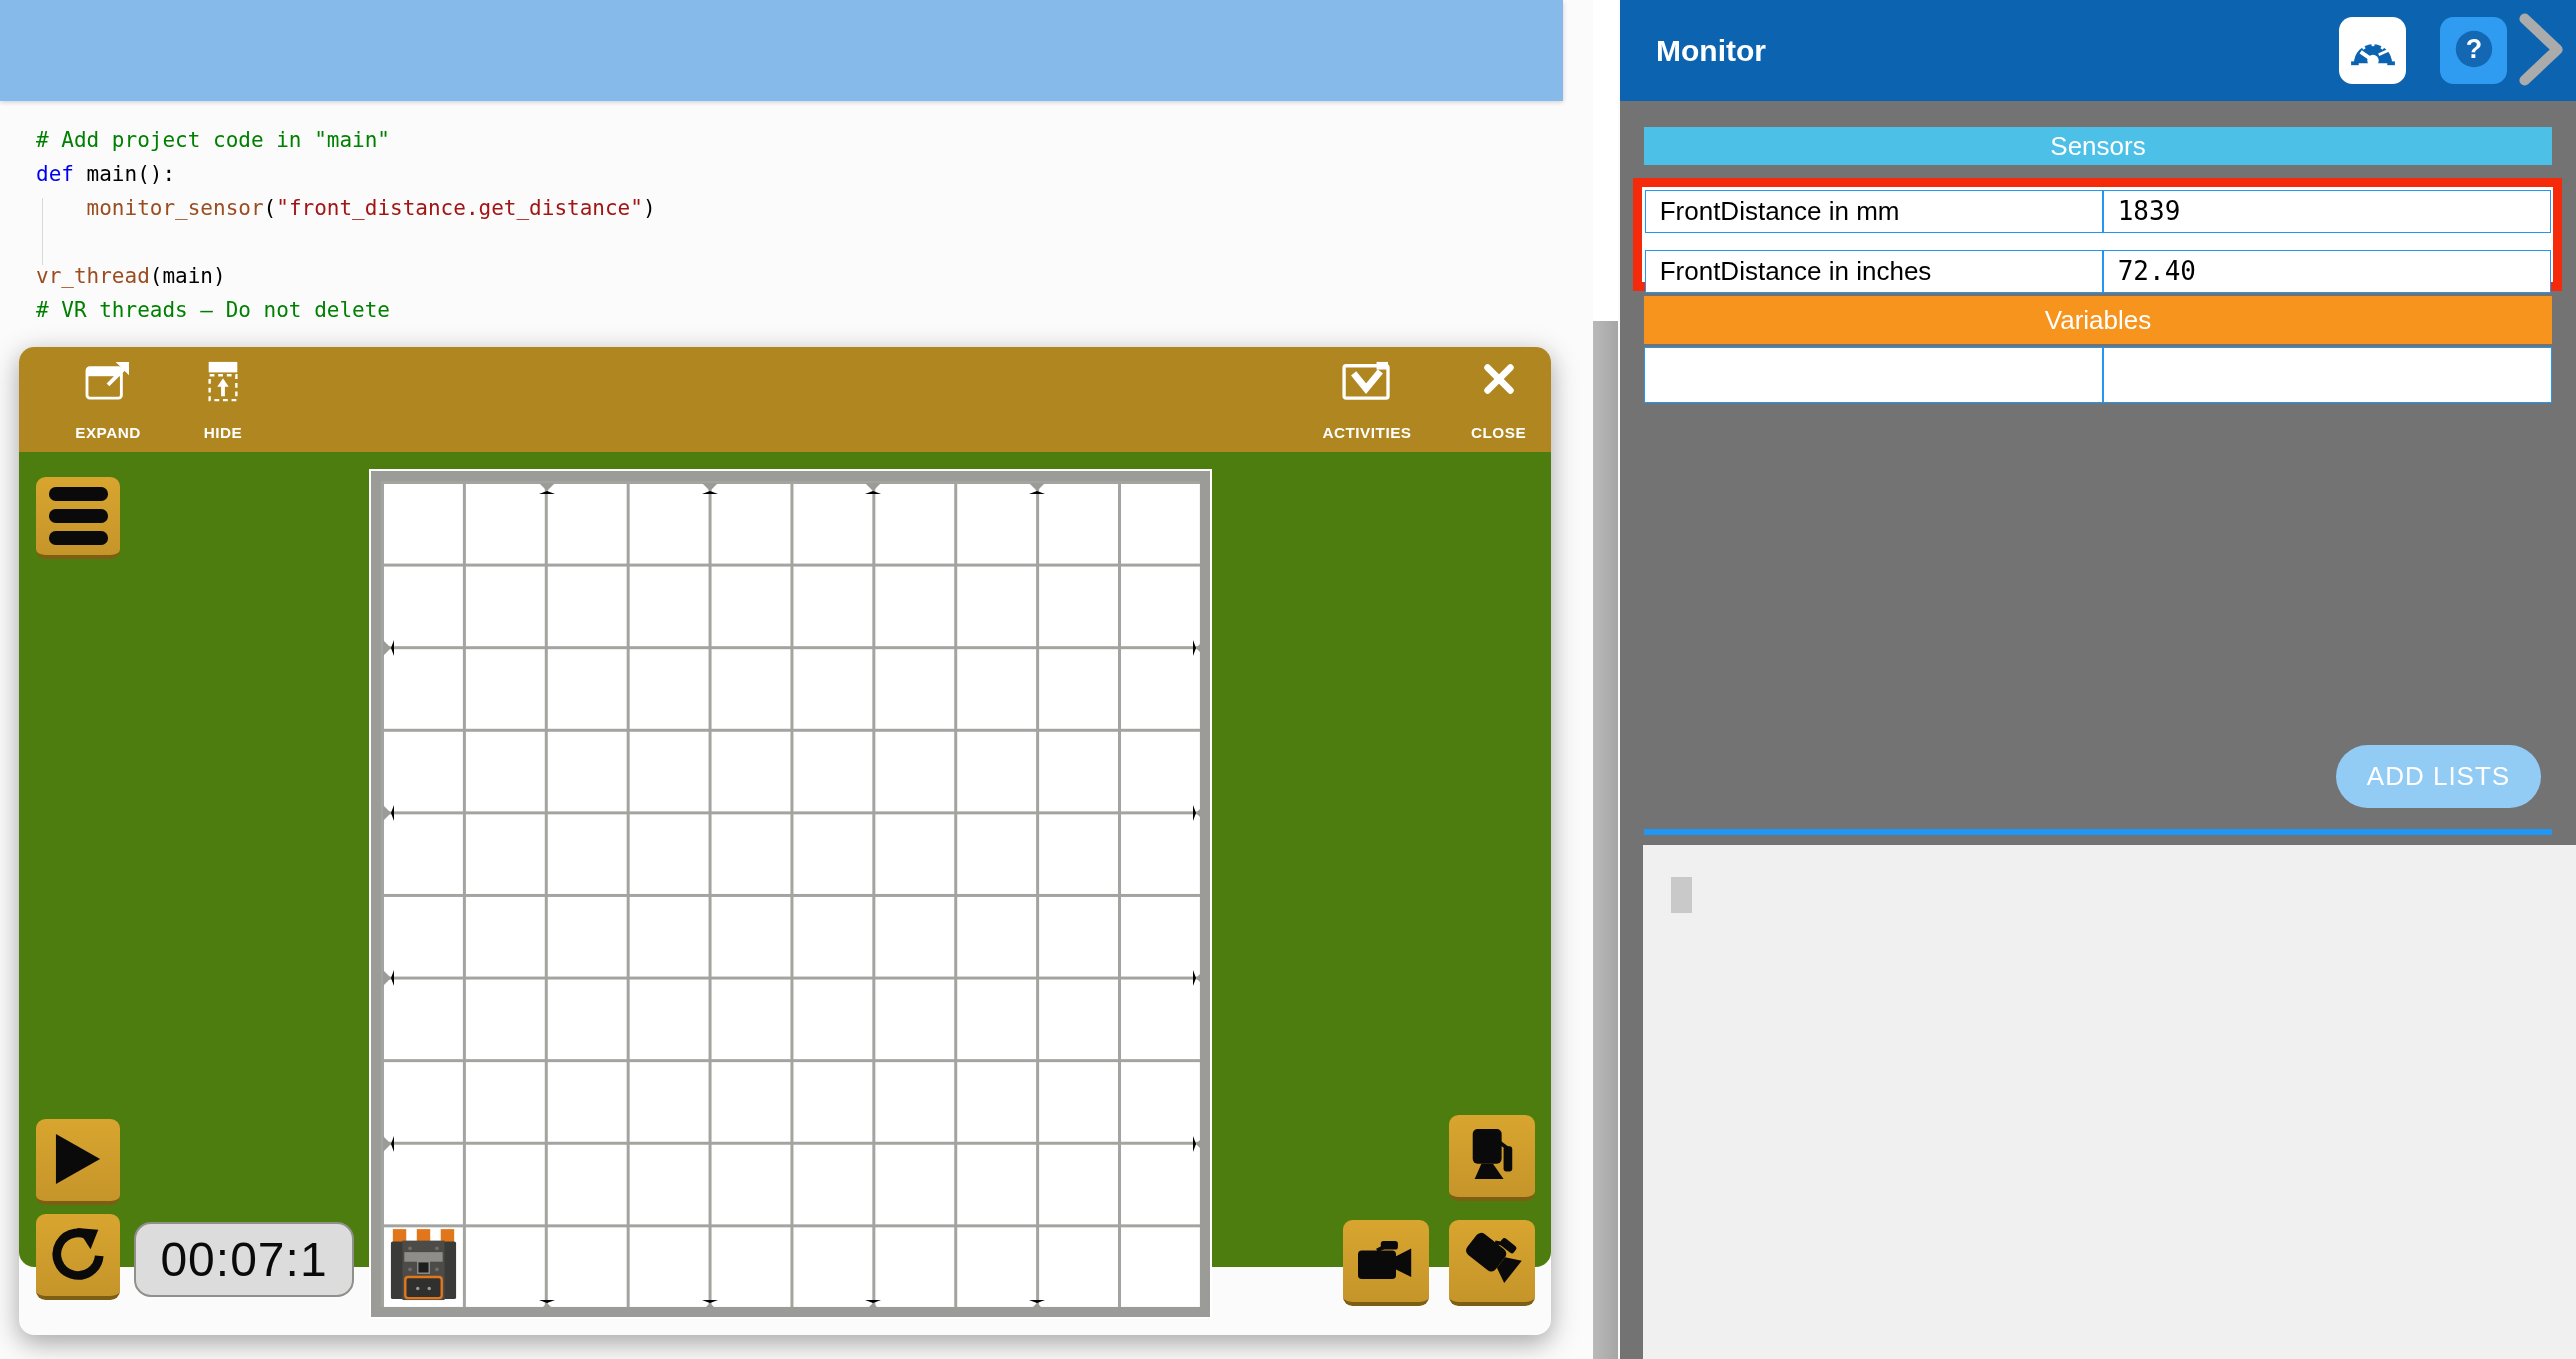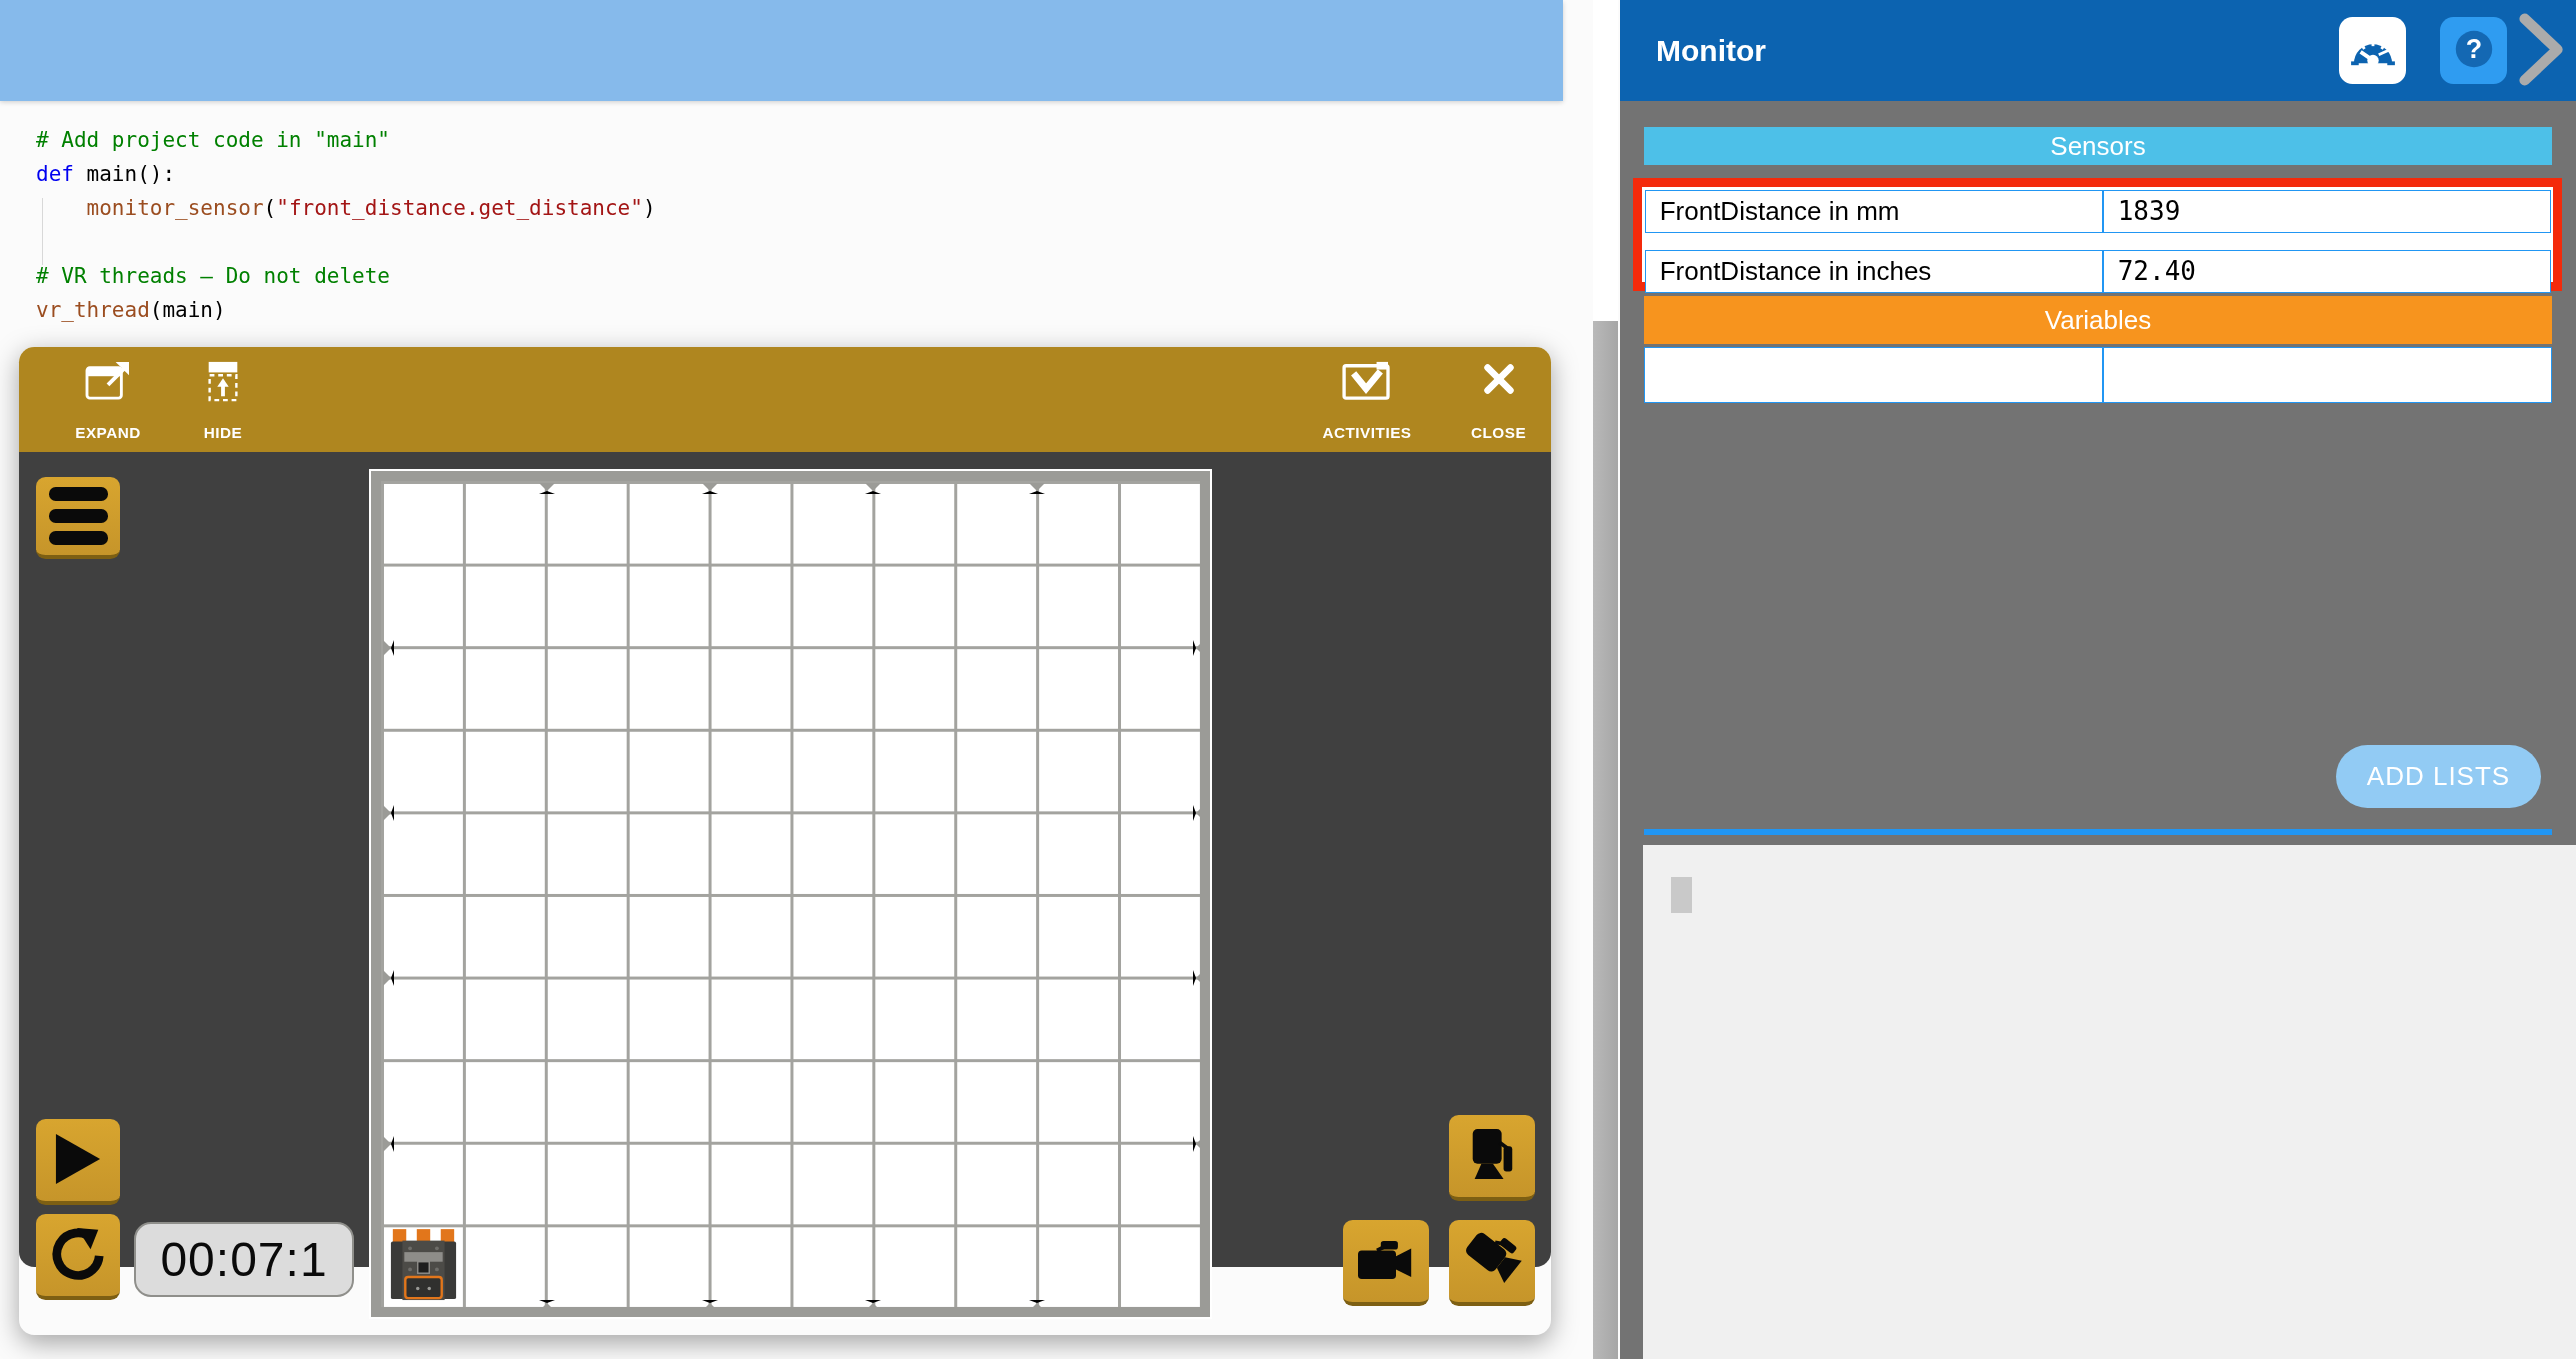--- a/index.html
+++ b/index.html
@@ -28,21 +28,21 @@
 
   
   .pg { position:absolute; left:19px; top:347px; width:1532px; height:988px;
         border-radius:15.3px; box-shadow:0 7.7px 27px rgba(0,0,0,.35); }
   .pg-titlebar { position:absolute; left:0; top:0; width:100%; height:105px;
                  background:#AF861F; border-radius:15.3px 15.3px 0 0; }
   .pg-tbtn { position:absolute; top:13.4px; width:124px; height:82px; display:flex; flex-direction:column;
              align-items:center; justify-content:space-between; color:#fff; cursor:pointer; }
   .pg-tbtn .lbl { font-size:15.3px; font-weight:bold; letter-spacing:0.5px; }
   .pg-body { position:absolute; left:0; top:105px; width:100%; height:815px;
-             background:#404040; border-radius:0 0 15.3px 15.3px;padding-left:41px; }
+             background:#4d7c0f; border-radius:0 0 15.3px 15.3px;padding-left:41px; }
 
   .gold-btn { position:absolute; background:linear-gradient(#D8A52F,#C6952A); border:none;
               border-bottom:4.8px solid #7D5F13; border-radius:9.6px; display:flex;
               align-items:center; justify-content:center; cursor:pointer; padding:0; }
 
   .menu-btn { left:17px; top:25px; width:84px; height:82px; flex-direction:column; gap:7.7px; }
   .menu-btn .bar { width:59px; height:13.4px; border-radius:6.7px; background:#0A0A0A; }
 
   .play-btn  { left:17px; top:667px; width:84px; height:86px; }
   .reset-btn { left:17px; top:762px; width:84px; height:86px; }
@@ -114,22 +114,22 @@
 <div class="screen">
 
   <div class="topbar"></div>
 
   <div class="code-area">
     <div class="indent-guide"></div>
     <div class="code-line"><span data-color="comment"># Add project code in "main"</span></div>
     <div class="code-line"><span data-color="keyword">def</span><span data-color="plain"> main():</span></div>
     <div class="code-line"><span data-color="plain">    </span><span data-color="function">monitor_sensor</span><span data-color="plain">(</span><span data-color="string">"front_distance.get_distance"</span><span data-color="plain">)</span></div>
     <div class="code-line"></div>
+    <div class="code-line"><span data-color="function">vr_thread</span><span data-color="plain">(main)</span></div>
     <div class="code-line"><span data-color="comment"># VR threads — Do not delete</span></div>
-    <div class="code-line"><span data-color="function">vr_thread</span><span data-color="plain">(main)</span></div>
   </div>
 
   <div class="vscroll">
     <div class="thumb"></div>
   </div>
 
   <div class="pg">
     <div class="pg-titlebar">
 
       <div class="pg-tbtn" style="left:27px;">

